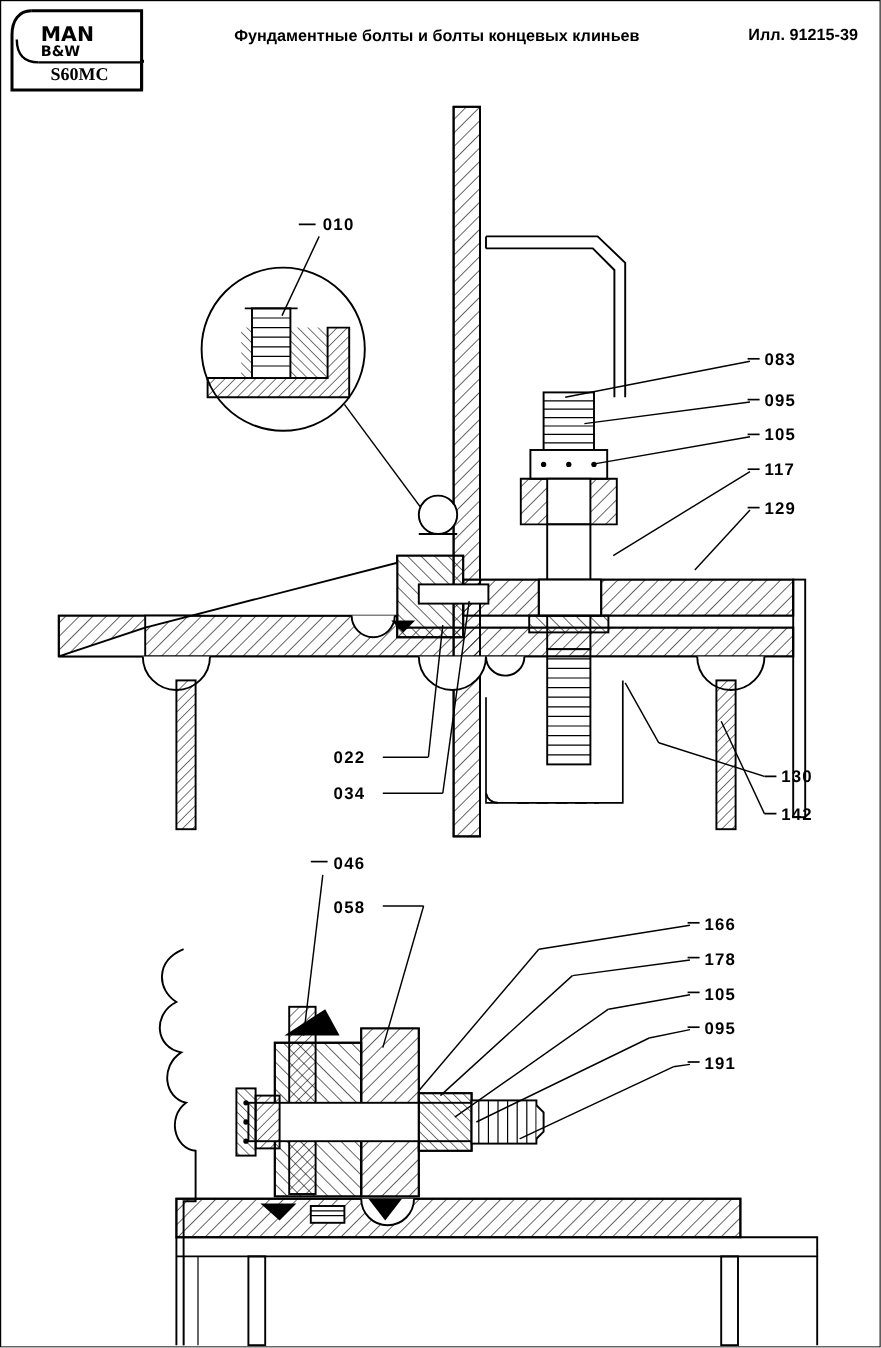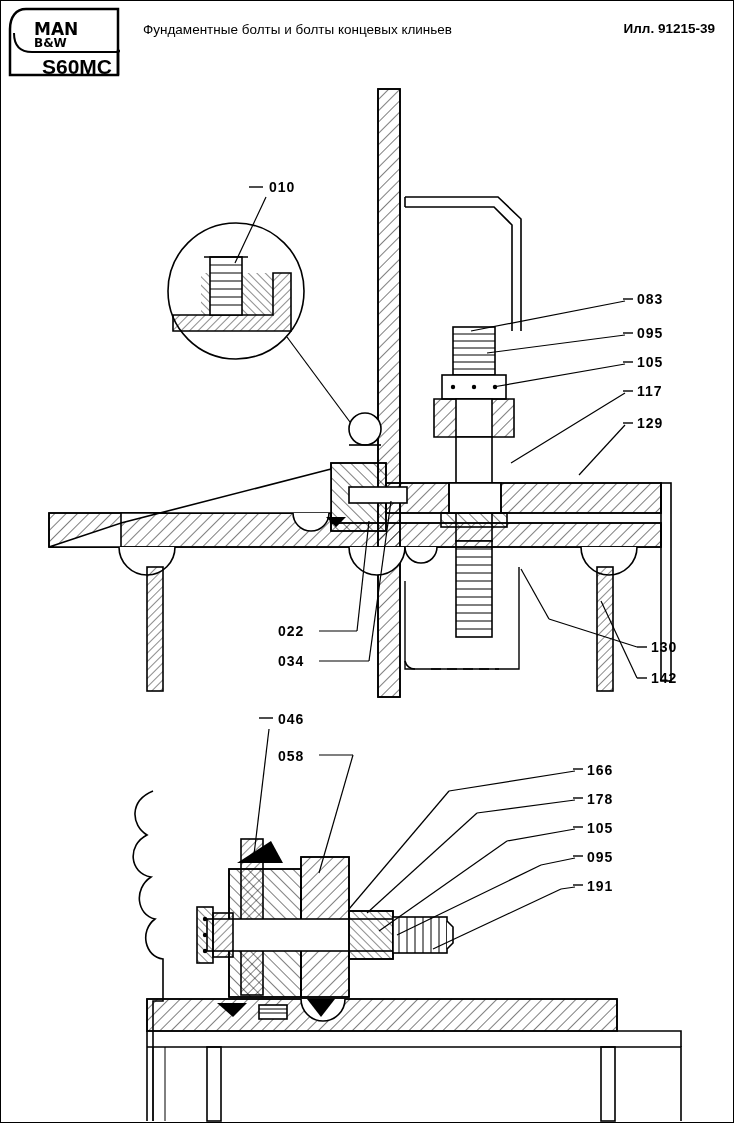--- a/index.html
+++ b/index.html
@@ -43,32 +43,33 @@
     left: 26px;
     top: 29px;
     font-size: 12px;
     font-weight: bold;
     font-family: "DejaVu Sans", sans-serif;
   }
   .logo-model {
     position: absolute;
     left: 34px;
     top: 48px;
-    font-size: 21px;
-    font-weight: bold;
-    font-family: Liberation Sans, sans-serif;
+    font-size: 15px;
+    font-weight: bold;
+    font-family: Liberation Serif, serif;
   }
   .doc-title {
     position: absolute;
     left: 142px;
     top: 20px;
     width: 390px;
     font-size: 13.5px;
-    font-weight: normal;
+    font-weight: bold;
     line-height: 18px;
+    text-align: right;
   }
   .illus-no {
     position: absolute;
     right: 18px;
     top: 20px;
     font-size: 13.5px;
     font-weight: bold;
     text-align: right;
   }
   

